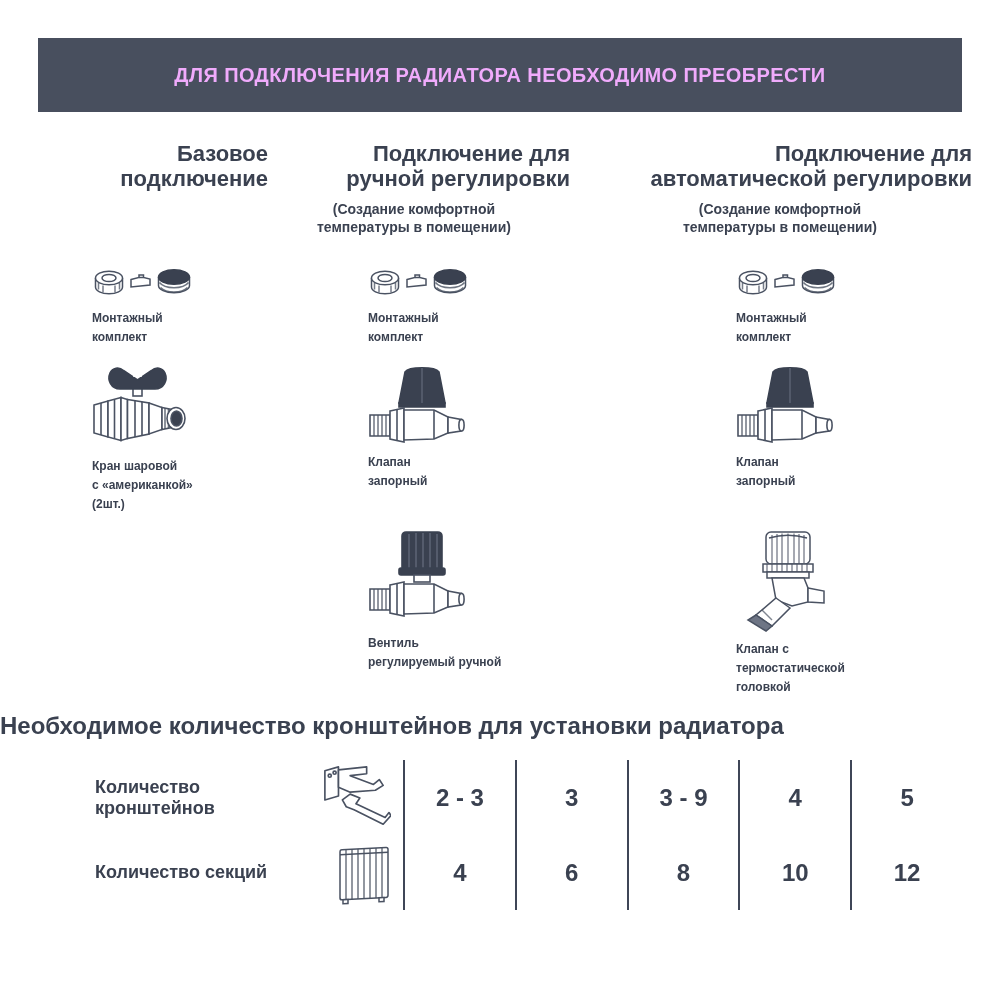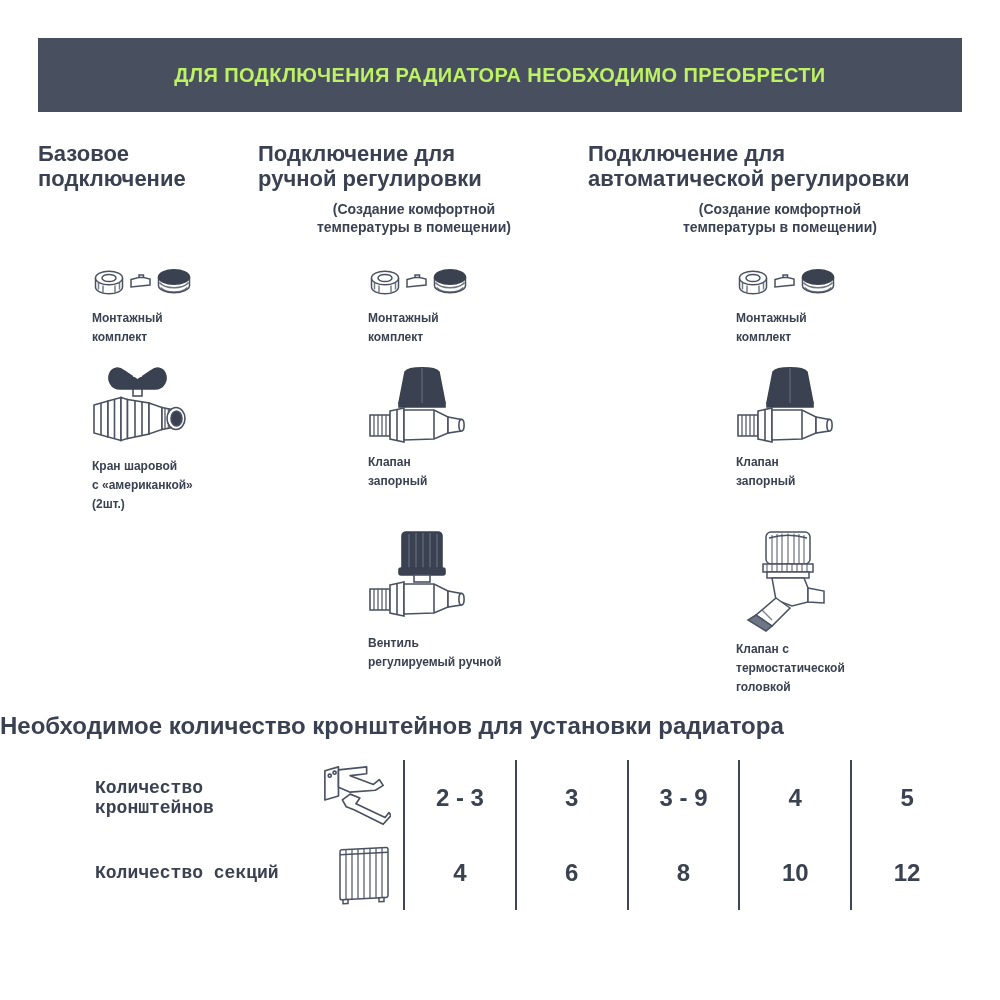--- a/index.html
+++ b/index.html
@@ -3,29 +3,29 @@
 <meta charset="utf-8">
 <style>
   * { margin:0; padding:0; box-sizing:border-box; }
   html,body { background:#fff; }
   .page {
     position:relative; width:1000px; height:1000px; background:#ffffff;
     font-family:"Liberation Sans", sans-serif; color:#3a4150; overflow:hidden;
   }
   .banner {
     position:absolute; left:38px; top:38px; width:924px; height:74px;
-    background:#484f5e; color:#bef264; display:flex; align-items:center; justify-content:center;
+    background:#484f5e; color:#f0abfc; display:flex; align-items:center; justify-content:center;
     font-size:20px; font-weight:bold; letter-spacing:0.4px; text-align:center;
   }
   .col { position:absolute; top:141px; height:570px; }
   .col-basic   { left:38px;  width:230px; }
   .col-manual  { left:258px; width:312px; }
   .col-auto    { left:588px; width:384px; }
   .col-title {
-    text-align:left; font-size:22px; line-height:25px; font-weight:bold;
+    text-align:right; font-size:22px; line-height:25px; font-weight:bold;
     white-space:pre-line; color:#3a4150;
   }
   .col-subtitle {
     text-align:center; font-size:14px; line-height:18px; font-weight:bold;
     white-space:pre-line; margin-top:9px; color:#3a4150;
   }
   .item { position:absolute; }
   .col-basic  .item { left:54px; }
   .col-manual .item { left:110px; }
   .col-auto   .item { left:148px; }
@@ -39,21 +39,21 @@
   .item-icon { display:block; }
   .section-title {
     position:absolute; left:0; top:712px; width:1000px; 
     font-size:24px; font-weight:bold; color:#3a4150;
   }
   .brk-table {
     position:absolute; left:38px; top:760px; width:924px;
     display:grid; grid-template-columns:365px repeat(5, 1fr); grid-auto-rows:75px;
   }
   .label-cell { display:flex; align-items:center; padding-left:57px; }
-  .row-label { font-size:18px; font-weight:bold; color:#3a4150;font-family:Liberation Mono, monospace; }
+  .row-label { font-size:18px; font-weight:bold; color:#3a4150; }
   .label-icon { margin-left:auto; margin-right:12px; display:flex; align-items:center; }
   .value-cell {
     border-left:2px solid #3f4657; display:flex; align-items:center; justify-content:center;
     font-size:24px; font-weight:bold; color:#3a4150;
   }
   svg { display:block; }
 </style>
 </head>
 <body>
 

